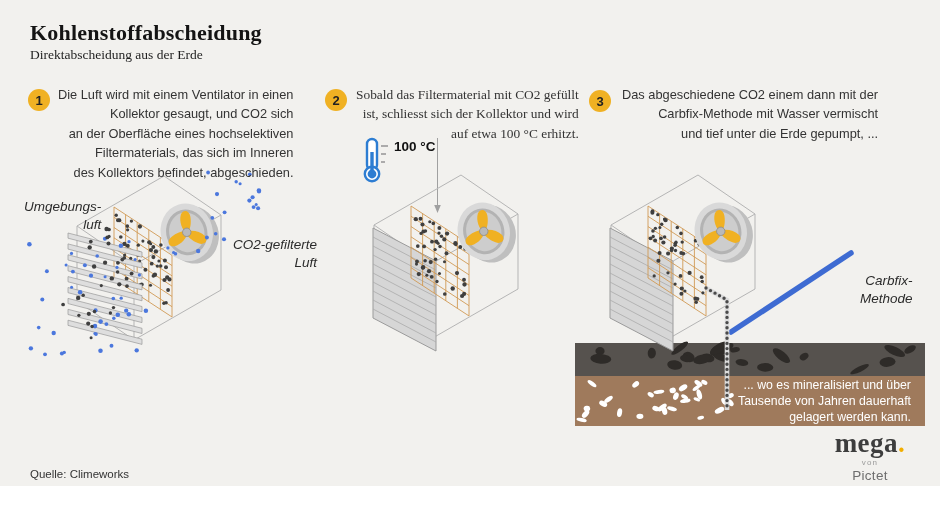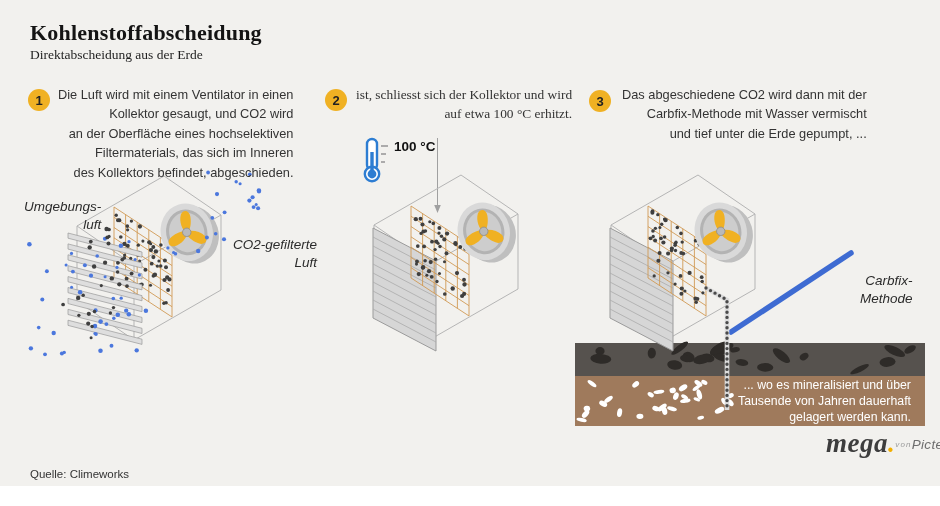--- a/index.html
+++ b/index.html
@@ -21,21 +21,21 @@
   }
   .step-text{font-size:12.8px;line-height:19.4px;color:#333;}
   .step-text div{white-space:nowrap;}
   .step-text.serif{font-family:"Liberation Serif",serif;font-size:13.4px;}
   .temp-label{font-weight:bold;font-size:13.5px;color:#111;}
   .ill-label{font-style:italic;font-size:13.5px;line-height:17.5px;color:#2b2b2b;}
   .ill-label div{white-space:nowrap;}
   .ground-note{font-size:12.3px;line-height:15.8px;color:#ffffff;}
   .ground-note div{white-space:nowrap;}
   .source{font-size:11.5px;color:#333;}
-  .logo{left:826px;top:430px;width:88px;display:flex;flex-direction:row;align-items:center;font-style:italic;}
+  .logo{left:826px;top:430px;width:88px;display:flex;flex-direction:column;align-items:center;}
   .logo-main{font-family:"Liberation Serif",serif;font-weight:bold;font-size:27px;
     line-height:27px;color:#3d3d3d;letter-spacing:.5px;}
   .logo-dot{color:#f2ae00;}
   .logo-von{font-size:8px;color:#9a9a9a;letter-spacing:1.2px;margin-top:1px;}
   .logo-co{font-size:13.5px;color:#6e6e6e;margin-top:1px;letter-spacing:.3px;}
   svg.overlay{left:0;top:0;pointer-events:none;}
 </style>
 </head>
 <body>
 
@@ -479,35 +479,36 @@
         <circle cx="253.6" cy="207.1" r="1.97" fill="#4b77dd"></circle>
       </g>
   </svg>
 
   <div class="abs title">Kohlenstoffabscheidung</div>
   <div class="abs subtitle">Direktabscheidung aus der Erde</div>
 
   <div class="abs badge" style="left:28px;top:89px;">1</div>
   <div class="abs step-text" style="left:58px;top:85px;">
     <div>Die Luft wird mit einem Ventilator in einen</div>
-    <div>Kollektor gesaugt, und CO2 wird</div>
+    <div>Kollektor gesaugt, und CO2 sich</div>
     <div>an der Oberfläche eines hochselektiven</div>
     <div>Filtermaterials, das sich im Inneren</div>
     <div>des Kollektors befindet, abgeschieden.</div>
   </div>
 
   <div class="abs badge" style="left:325px;top:89px;">2</div>
   <div class="abs step-text serif" style="left:356px;top:85px;">
+    <div>Sobald das Filtermaterial mit CO2 gefüllt</div>
     <div>ist, schliesst sich der Kollektor und wird</div>
     <div>auf etwa 100 °C erhitzt.</div>
   </div>
 
   <div class="abs badge" style="left:589px;top:90px;">3</div>
   <div class="abs step-text" style="left:622px;top:85px;">
-    <div>Das abgeschiedene CO2 wird dann mit der</div>
+    <div>Das abgeschiedene CO2 einem dann mit der</div>
     <div>Carbfix-Methode mit Wasser vermischt</div>
     <div>und tief unter die Erde gepumpt, ...</div>
   </div>
 
   <svg class="abs" style="left:358px;top:136px;" width="34" height="52" viewBox="0 0 34 52">
     <line x1="23" y1="10" x2="30" y2="10" stroke="#9a9a9a" stroke-width="1.6"></line>
     <line x1="23" y1="18" x2="28" y2="18" stroke="#9a9a9a" stroke-width="1.6"></line>
     <line x1="23" y1="26" x2="27" y2="26" stroke="#9a9a9a" stroke-width="1.6"></line>
     <rect x="9" y="3" width="10" height="31" rx="5" fill="#ffffff" stroke="#2d7dd2" stroke-width="2.4"></rect>
     <circle cx="14" cy="38" r="7.2" fill="#ffffff" stroke="#2d7dd2" stroke-width="2.4"></circle>

